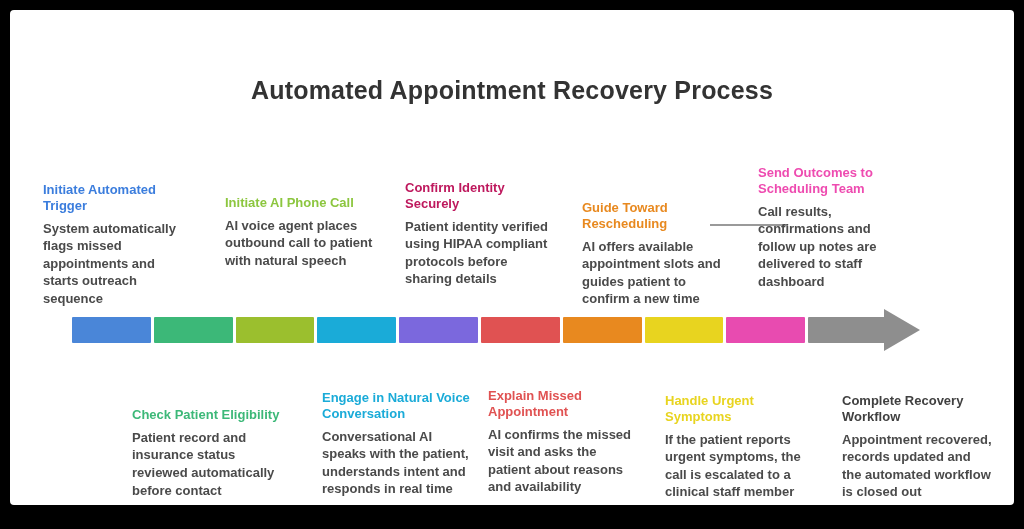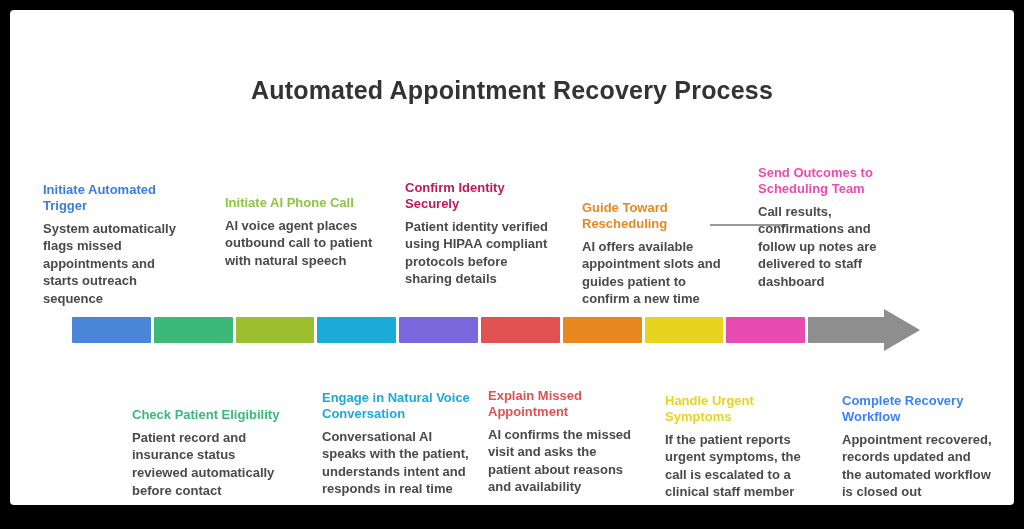--- a/index.html
+++ b/index.html
@@ -178,18 +178,18 @@
       <div class="ms-title" style="color:#e05252;">Explain Missed Appointment</div>
       <div class="ms-desc">AI confirms the missed visit and asks the patient about reasons and availability</div>
     </div>
 
     <div class="ms" style="left:655px; top:383px;">
       <div class="ms-title" style="color:#e8d41f;">Handle Urgent Symptoms</div>
       <div class="ms-desc">If the patient reports urgent symptoms, the call is escalated to a clinical staff member</div>
     </div>
 
     <div class="ms" style="left:832px; top:383px;">
-      <div class="ms-title" style="color:#3b82f6;">Complete Recovery Workflow</div>
+      <div class="ms-title" style="color:#404040;">Complete Recovery Workflow</div>
       <div class="ms-desc">Appointment recovered, records updated and the automated workflow is closed out</div>
     </div>
 
   </div>
 </div>
 
 </body></html>

